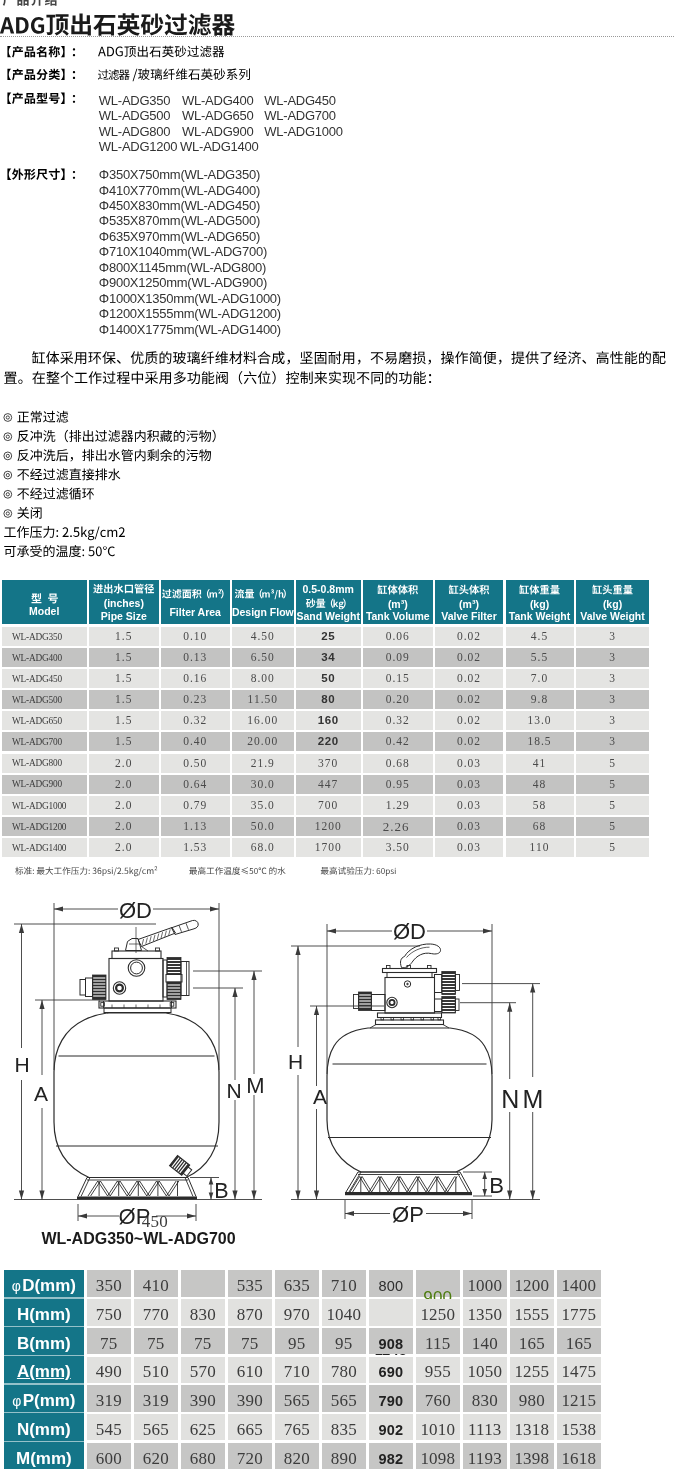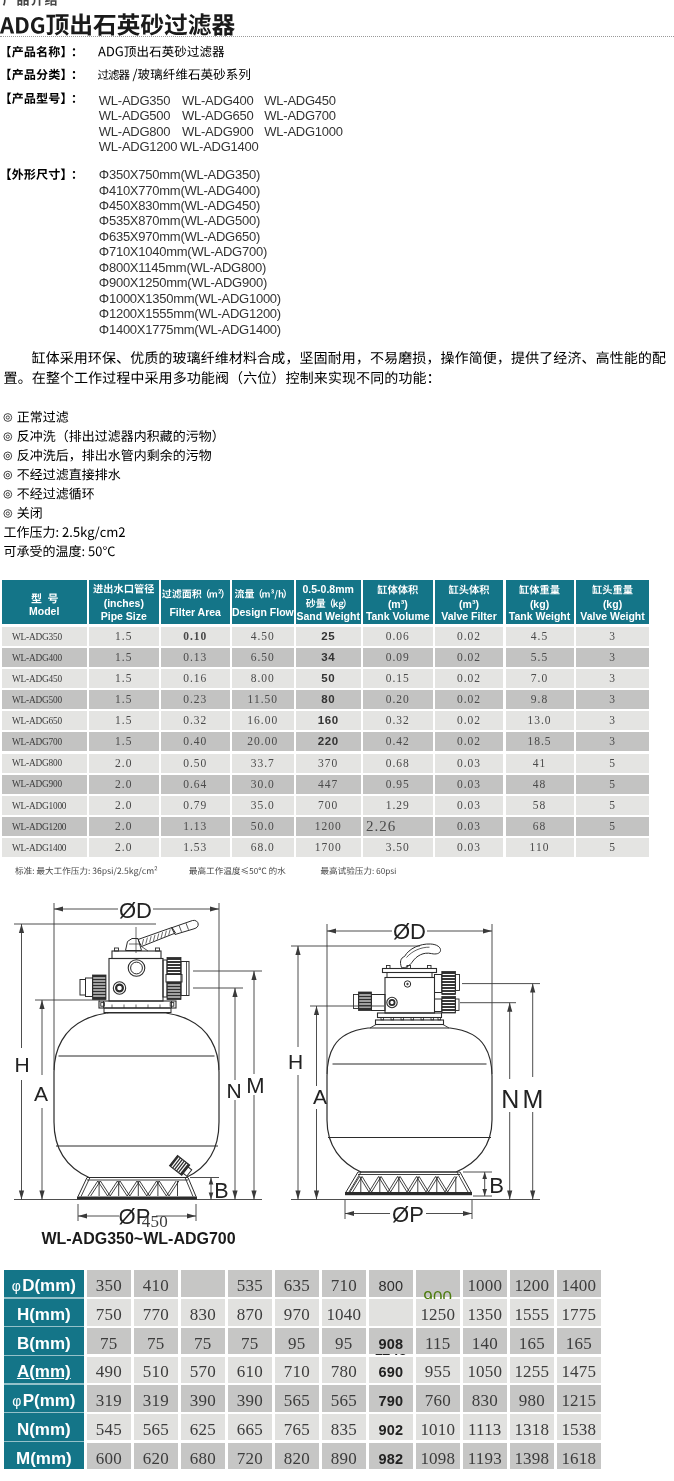--- a/index.html
+++ b/index.html
@@ -52,21 +52,21 @@
     <div style="position:absolute;left:89.0px;top:626.9px;width:69.5px;height:19.0px;background:#e4e4e2;"></div>
     <div style="position:absolute;left:161.0px;top:626.9px;width:68.5px;height:19.0px;background:#e4e4e2;"></div>
     <div style="position:absolute;left:232.0px;top:626.9px;width:61.5px;height:19.0px;background:#e4e4e2;"></div>
     <div style="position:absolute;left:296.0px;top:626.9px;width:64.5px;height:19.0px;background:#e4e4e2;"></div>
     <div style="position:absolute;left:363.0px;top:626.9px;width:69.5px;height:19.0px;background:#e4e4e2;"></div>
     <div style="position:absolute;left:435.0px;top:626.9px;width:68.0px;height:19.0px;background:#e4e4e2;"></div>
     <div style="position:absolute;left:505.5px;top:626.9px;width:68.0px;height:19.0px;background:#e4e4e2;"></div>
     <div style="position:absolute;left:576.0px;top:626.9px;width:73.0px;height:19.0px;background:#e4e4e2;"></div>
     <div style="position:absolute;left:12.0px;top:632.7px;font-family:'Liberation Serif',serif;font-size:9.3px;font-weight:400;color:#3a3a3a;line-height:9.3px;white-space:nowrap;letter-spacing:-0.20px;">WL-ADG350</div>
     <div style="position:absolute;left:23.8px;top:630.9px;font-family:'Liberation Serif',serif;font-size:11.5px;font-weight:400;color:#4a4a4a;line-height:11.5px;white-space:nowrap;letter-spacing:1.00px;width:200.0px;text-align:center;">1.5</div>
-    <div style="position:absolute;left:95.2px;top:630.9px;font-family:'Liberation Serif',serif;font-size:11.5px;font-weight:700;color:#4a4a4a;line-height:11.5px;white-space:nowrap;letter-spacing:1.00px;width:200.0px;text-align:center;">0.10</div>
+    <div style="position:absolute;left:95.2px;top:630.9px;font-family:'Liberation Serif',serif;font-size:11.5px;font-weight:400;color:#4a4a4a;line-height:11.5px;white-space:nowrap;letter-spacing:1.00px;width:200.0px;text-align:center;">0.10</div>
     <div style="position:absolute;left:162.8px;top:630.9px;font-family:'Liberation Serif',serif;font-size:11.5px;font-weight:400;color:#4a4a4a;line-height:11.5px;white-space:nowrap;letter-spacing:1.00px;width:200.0px;text-align:center;">4.50</div>
     <div style="position:absolute;left:228.2px;top:630.9px;font-family:'Liberation Sans',sans-serif;font-size:11.5px;font-weight:700;color:#333;line-height:11.5px;white-space:nowrap;letter-spacing:0.50px;width:200.0px;text-align:center;">25</div>
     <div style="position:absolute;left:297.8px;top:630.9px;font-family:'Liberation Serif',serif;font-size:11.5px;font-weight:400;color:#4a4a4a;line-height:11.5px;white-space:nowrap;letter-spacing:1.00px;width:200.0px;text-align:center;">0.06</div>
     <div style="position:absolute;left:369.0px;top:630.9px;font-family:'Liberation Serif',serif;font-size:11.5px;font-weight:400;color:#4a4a4a;line-height:11.5px;white-space:nowrap;letter-spacing:1.00px;width:200.0px;text-align:center;">0.02</div>
     <div style="position:absolute;left:439.5px;top:630.9px;font-family:'Liberation Serif',serif;font-size:11.5px;font-weight:400;color:#4a4a4a;line-height:11.5px;white-space:nowrap;letter-spacing:1.00px;width:200.0px;text-align:center;">4.5</div>
     <div style="position:absolute;left:512.5px;top:630.9px;font-family:'Liberation Serif',serif;font-size:11.5px;font-weight:400;color:#4a4a4a;line-height:11.5px;white-space:nowrap;letter-spacing:1.00px;width:200.0px;text-align:center;">3</div>
     <div style="position:absolute;left:2.0px;top:648.0px;width:84.5px;height:19.0px;background:#c3c3c2;"></div>
     <div style="position:absolute;left:89.0px;top:648.0px;width:69.5px;height:19.0px;background:#c3c3c2;"></div>
     <div style="position:absolute;left:161.0px;top:648.0px;width:68.5px;height:19.0px;background:#c3c3c2;"></div>
     <div style="position:absolute;left:232.0px;top:648.0px;width:61.5px;height:19.0px;background:#c3c3c2;"></div>
@@ -161,21 +161,21 @@
     <div style="position:absolute;left:161.0px;top:753.5px;width:68.5px;height:19.0px;background:#e4e4e2;"></div>
     <div style="position:absolute;left:232.0px;top:753.5px;width:61.5px;height:19.0px;background:#e4e4e2;"></div>
     <div style="position:absolute;left:296.0px;top:753.5px;width:64.5px;height:19.0px;background:#e4e4e2;"></div>
     <div style="position:absolute;left:363.0px;top:753.5px;width:69.5px;height:19.0px;background:#e4e4e2;"></div>
     <div style="position:absolute;left:435.0px;top:753.5px;width:68.0px;height:19.0px;background:#e4e4e2;"></div>
     <div style="position:absolute;left:505.5px;top:753.5px;width:68.0px;height:19.0px;background:#e4e4e2;"></div>
     <div style="position:absolute;left:576.0px;top:753.5px;width:73.0px;height:19.0px;background:#e4e4e2;"></div>
     <div style="position:absolute;left:12.0px;top:759.3px;font-family:'Liberation Serif',serif;font-size:9.3px;font-weight:400;color:#3a3a3a;line-height:9.3px;white-space:nowrap;letter-spacing:-0.20px;">WL-ADG800</div>
     <div style="position:absolute;left:23.8px;top:757.5px;font-family:'Liberation Serif',serif;font-size:11.5px;font-weight:400;color:#4a4a4a;line-height:11.5px;white-space:nowrap;letter-spacing:1.00px;width:200.0px;text-align:center;">2.0</div>
     <div style="position:absolute;left:95.2px;top:757.5px;font-family:'Liberation Serif',serif;font-size:11.5px;font-weight:400;color:#4a4a4a;line-height:11.5px;white-space:nowrap;letter-spacing:1.00px;width:200.0px;text-align:center;">0.50</div>
-    <div style="position:absolute;left:162.8px;top:757.5px;font-family:'Liberation Serif',serif;font-size:11.5px;font-weight:400;color:#4a4a4a;line-height:11.5px;white-space:nowrap;letter-spacing:1.00px;width:200.0px;text-align:center;">33.7</div>
+    <div style="position:absolute;left:162.8px;top:757.5px;font-family:'Liberation Serif',serif;font-size:11.5px;font-weight:400;color:#4a4a4a;line-height:11.5px;white-space:nowrap;letter-spacing:1.00px;width:200.0px;text-align:center;">21.9</div>
     <div style="position:absolute;left:228.2px;top:757.5px;font-family:'Liberation Serif',serif;font-size:11.5px;font-weight:400;color:#4a4a4a;line-height:11.5px;white-space:nowrap;letter-spacing:1.00px;width:200.0px;text-align:center;">370</div>
     <div style="position:absolute;left:297.8px;top:757.5px;font-family:'Liberation Serif',serif;font-size:11.5px;font-weight:400;color:#4a4a4a;line-height:11.5px;white-space:nowrap;letter-spacing:1.00px;width:200.0px;text-align:center;">0.68</div>
     <div style="position:absolute;left:369.0px;top:757.5px;font-family:'Liberation Serif',serif;font-size:11.5px;font-weight:400;color:#4a4a4a;line-height:11.5px;white-space:nowrap;letter-spacing:1.00px;width:200.0px;text-align:center;">0.03</div>
     <div style="position:absolute;left:439.5px;top:757.5px;font-family:'Liberation Serif',serif;font-size:11.5px;font-weight:400;color:#4a4a4a;line-height:11.5px;white-space:nowrap;letter-spacing:1.00px;width:200.0px;text-align:center;">41</div>
     <div style="position:absolute;left:512.5px;top:757.5px;font-family:'Liberation Serif',serif;font-size:11.5px;font-weight:400;color:#4a4a4a;line-height:11.5px;white-space:nowrap;letter-spacing:1.00px;width:200.0px;text-align:center;">5</div>
     <div style="position:absolute;left:2.0px;top:774.6px;width:84.5px;height:19.0px;background:#c3c3c2;"></div>
     <div style="position:absolute;left:89.0px;top:774.6px;width:69.5px;height:19.0px;background:#c3c3c2;"></div>
     <div style="position:absolute;left:161.0px;top:774.6px;width:68.5px;height:19.0px;background:#c3c3c2;"></div>
     <div style="position:absolute;left:232.0px;top:774.6px;width:61.5px;height:19.0px;background:#c3c3c2;"></div>
     <div style="position:absolute;left:296.0px;top:774.6px;width:64.5px;height:19.0px;background:#c3c3c2;"></div>
@@ -217,21 +217,21 @@
     <div style="position:absolute;left:296.0px;top:816.8px;width:64.5px;height:19.0px;background:#c3c3c2;"></div>
     <div style="position:absolute;left:363.0px;top:816.8px;width:69.5px;height:19.0px;background:#c3c3c2;"></div>
     <div style="position:absolute;left:435.0px;top:816.8px;width:68.0px;height:19.0px;background:#c3c3c2;"></div>
     <div style="position:absolute;left:505.5px;top:816.8px;width:68.0px;height:19.0px;background:#c3c3c2;"></div>
     <div style="position:absolute;left:576.0px;top:816.8px;width:73.0px;height:19.0px;background:#c3c3c2;"></div>
     <div style="position:absolute;left:12.0px;top:822.6px;font-family:'Liberation Serif',serif;font-size:9.3px;font-weight:400;color:#3a3a3a;line-height:9.3px;white-space:nowrap;letter-spacing:-0.20px;">WL-ADG1200</div>
     <div style="position:absolute;left:23.8px;top:820.8px;font-family:'Liberation Serif',serif;font-size:11.5px;font-weight:400;color:#4a4a4a;line-height:11.5px;white-space:nowrap;letter-spacing:1.00px;width:200.0px;text-align:center;">2.0</div>
     <div style="position:absolute;left:95.2px;top:820.8px;font-family:'Liberation Serif',serif;font-size:11.5px;font-weight:400;color:#4a4a4a;line-height:11.5px;white-space:nowrap;letter-spacing:1.00px;width:200.0px;text-align:center;">1.13</div>
     <div style="position:absolute;left:162.8px;top:820.8px;font-family:'Liberation Serif',serif;font-size:11.5px;font-weight:400;color:#4a4a4a;line-height:11.5px;white-space:nowrap;letter-spacing:1.00px;width:200.0px;text-align:center;">50.0</div>
     <div style="position:absolute;left:228.2px;top:820.8px;font-family:'Liberation Serif',serif;font-size:11.5px;font-weight:400;color:#4a4a4a;line-height:11.5px;white-space:nowrap;letter-spacing:1.00px;width:200.0px;text-align:center;">1200</div>
-    <div style="position:absolute;left:281px;top:820.8px;font-family:'Liberation Serif',serif;font-size:15px;font-weight:400;color:#4a4a4a;line-height:11.5px;white-space:nowrap;letter-spacing:1.00px;width:200.0px;text-align:center;">2.26</div>
+    <div style="position:absolute;left:296px;top:820.8px;font-family:'Liberation Serif',serif;font-size:13px;font-weight:400;color:#4a4a4a;line-height:11.5px;white-space:nowrap;letter-spacing:1.00px;width:200.0px;text-align:center;">2.26</div>
     <div style="position:absolute;left:369.0px;top:820.8px;font-family:'Liberation Serif',serif;font-size:11.5px;font-weight:400;color:#4a4a4a;line-height:11.5px;white-space:nowrap;letter-spacing:1.00px;width:200.0px;text-align:center;">0.03</div>
     <div style="position:absolute;left:439.5px;top:820.8px;font-family:'Liberation Serif',serif;font-size:11.5px;font-weight:400;color:#4a4a4a;line-height:11.5px;white-space:nowrap;letter-spacing:1.00px;width:200.0px;text-align:center;">68</div>
     <div style="position:absolute;left:512.5px;top:820.8px;font-family:'Liberation Serif',serif;font-size:11.5px;font-weight:400;color:#4a4a4a;line-height:11.5px;white-space:nowrap;letter-spacing:1.00px;width:200.0px;text-align:center;">5</div>
     <div style="position:absolute;left:2.0px;top:837.9px;width:84.5px;height:19.0px;background:#e4e4e2;"></div>
     <div style="position:absolute;left:89.0px;top:837.9px;width:69.5px;height:19.0px;background:#e4e4e2;"></div>
     <div style="position:absolute;left:161.0px;top:837.9px;width:68.5px;height:19.0px;background:#e4e4e2;"></div>
     <div style="position:absolute;left:232.0px;top:837.9px;width:61.5px;height:19.0px;background:#e4e4e2;"></div>
     <div style="position:absolute;left:296.0px;top:837.9px;width:64.5px;height:19.0px;background:#e4e4e2;"></div>
     <div style="position:absolute;left:363.0px;top:837.9px;width:69.5px;height:19.0px;background:#e4e4e2;"></div>
     <div style="position:absolute;left:435.0px;top:837.9px;width:68.0px;height:19.0px;background:#e4e4e2;"></div>

